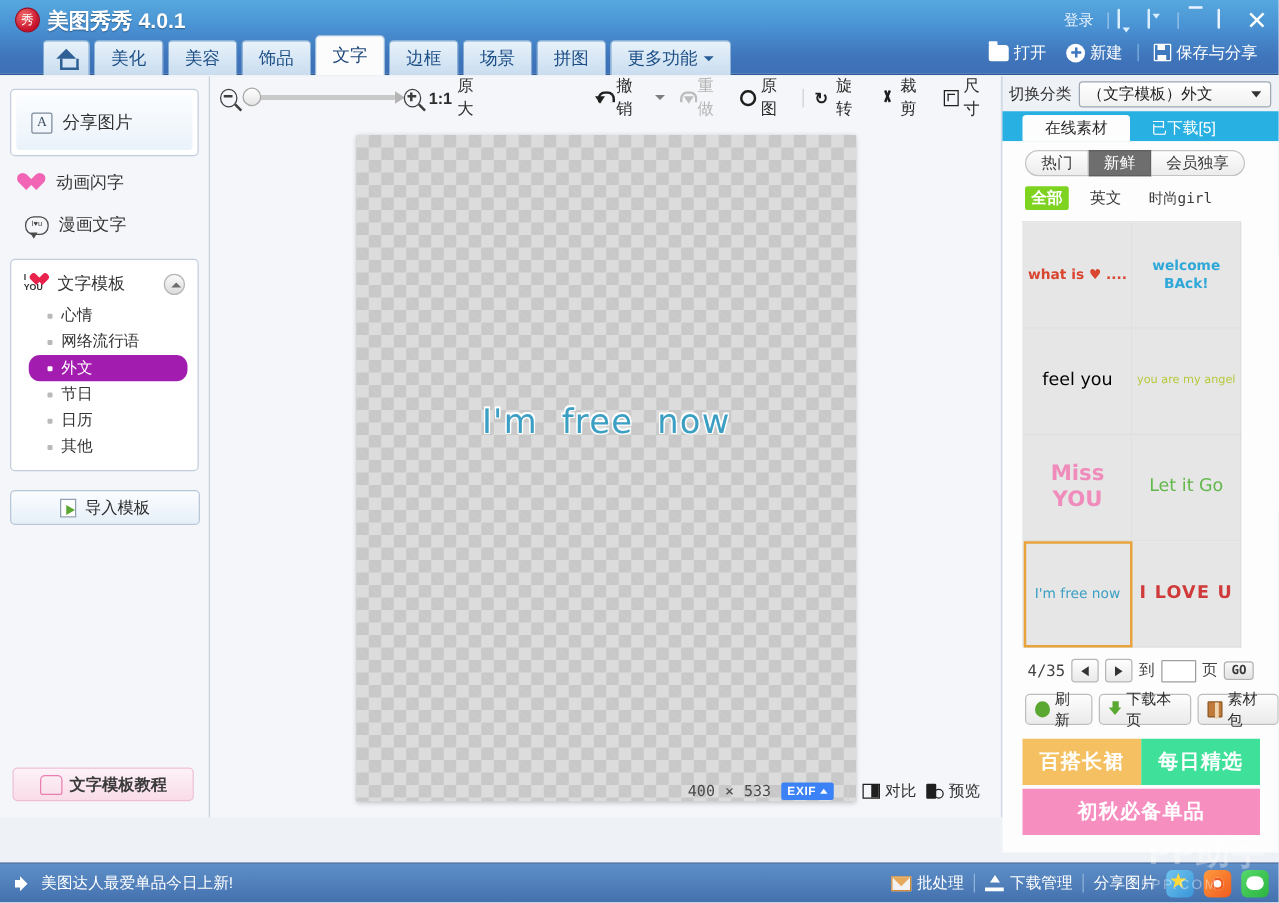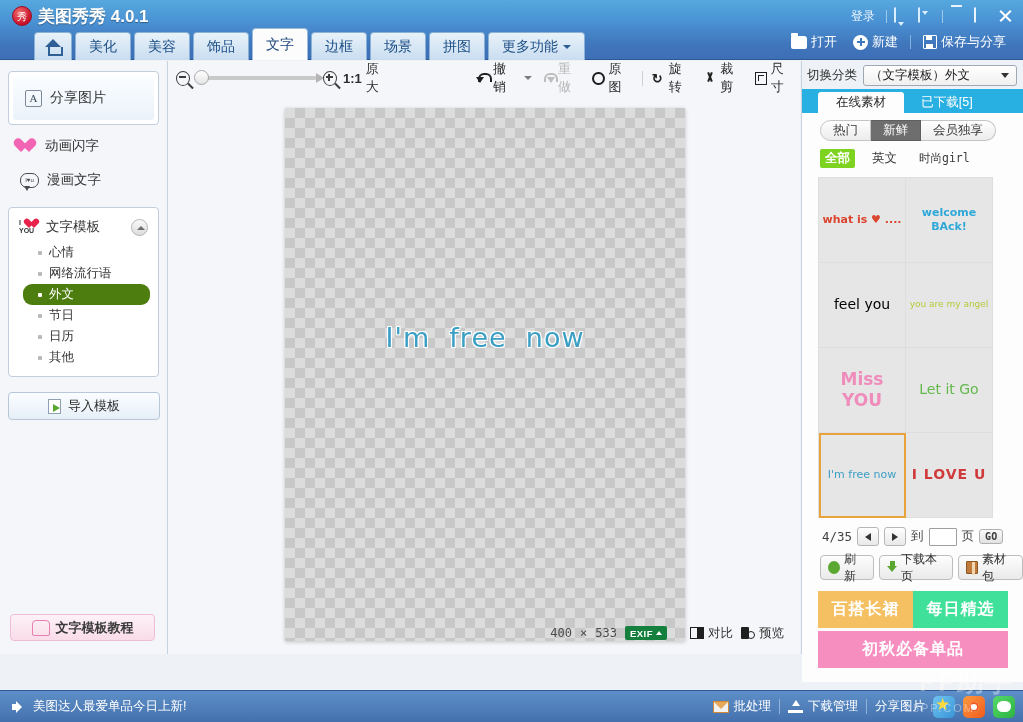--- a/index.html
+++ b/index.html
@@ -123,21 +123,21 @@
     background:linear-gradient(to bottom,#fafafa,#dcdcdc); border:1px solid #b5b5b5;
     position:relative; cursor:pointer;
   }
   .collapse-btn:before{content:"";position:absolute;left:4.5px;top:6px;border-left:4px solid transparent;border-right:4px solid transparent;border-bottom:4px solid #6d6d6d;}
   .sub-item {
     height:21px; display:flex; align-items:center; gap:7px;
     padding-left:26px; font-size:12.5px; color:#333; cursor:pointer;
     margin:0 8px 0 14px; border-radius:9px;
   }
   .sub-item .bullet { width:4px;height:4px;background:#b9b9b9;border-radius:1px; margin-left:-11px; }
-  .sub-item.selected { background:#4d7c0f; color:#fff;font-family:Liberation Serif, serif; }
+  .sub-item.selected { background:#a21caf; color:#fff;font-family:Liberation Serif, serif; }
   .sub-item.selected .bullet { background:#fff; }
 
   .import-box {
     position:absolute; left:8px; top:331px; width:152px; height:28px;
     background:linear-gradient(to bottom,#fbfdff,#e6eff8);
     border:1px solid #b7c7d8; border-radius:4px;
     display:flex; align-items:center; justify-content:center; gap:7px;
     font-size:13px; color:#2b2b2b; cursor:pointer;
   }
   .ic-import { width:13px;height:15px;background:#fff;border:1px solid #8fa0b0;position:relative; }
@@ -197,21 +197,21 @@
     position:absolute; left:0; right:0; top:214px; text-align:center;
     font-family:"DejaVu Sans", sans-serif;
     font-size:27px; letter-spacing:1px;
     color:#3b9fc4;
     text-shadow: 0 0 2px #fff, 1px 1px 0 #fff, -1px -1px 0 #fff, 1px -1px 0 #fff, -1px 1px 0 #fff;
     white-space:pre;
   }
 
   .img-info { position:absolute; left:0; top:553px; width:632px; height:38px; display:flex; align-items:center; justify-content:flex-end; padding-right:16px; gap:8px; }
   .dims { font-size:12px; color:#4a4a4a; font-family:"DejaVu Sans Mono", monospace; }
-  .exif-badge { background:#15803d; color:#fff; font-size:9.5px; font-weight:bold; padding:1.5px 5px; border-radius:2px; letter-spacing:.5px; cursor:pointer; display:flex;align-items:center;gap:3px; }
+  .exif-badge { background:#3b82f6; color:#fff; font-size:9.5px; font-weight:bold; padding:1.5px 5px; border-radius:2px; letter-spacing:.5px; cursor:pointer; display:flex;align-items:center;gap:3px; }
   .exif-badge .tri{border-left:3px solid transparent;border-right:3px solid transparent;border-bottom:4px solid #fff;}
   .ii-div { width:1px;height:14px;background:#cfcfcf; margin:0 3px; }
   .ii-item { display:flex;align-items:center;gap:4px;font-size:12.5px;color:#2f2f2f;cursor:pointer; }
   .ic-compare { width:14px;height:12px;border:1.6px solid #1f1f1f; position:relative; }
   .ic-compare:after{content:"";position:absolute;right:0;top:0;width:6px;height:100%;background:#1f1f1f;}
   .ic-preview { width:14px;height:13px;position:relative; }
   .ic-preview:before{content:"";position:absolute;left:0;top:0;width:8px;height:12px;background:#1f1f1f;border-radius:1px;}
   .ic-preview:after{content:"";position:absolute;right:0;bottom:1px;width:6px;height:6px;border:1.6px solid #1f1f1f;border-radius:50%;}
 
   

